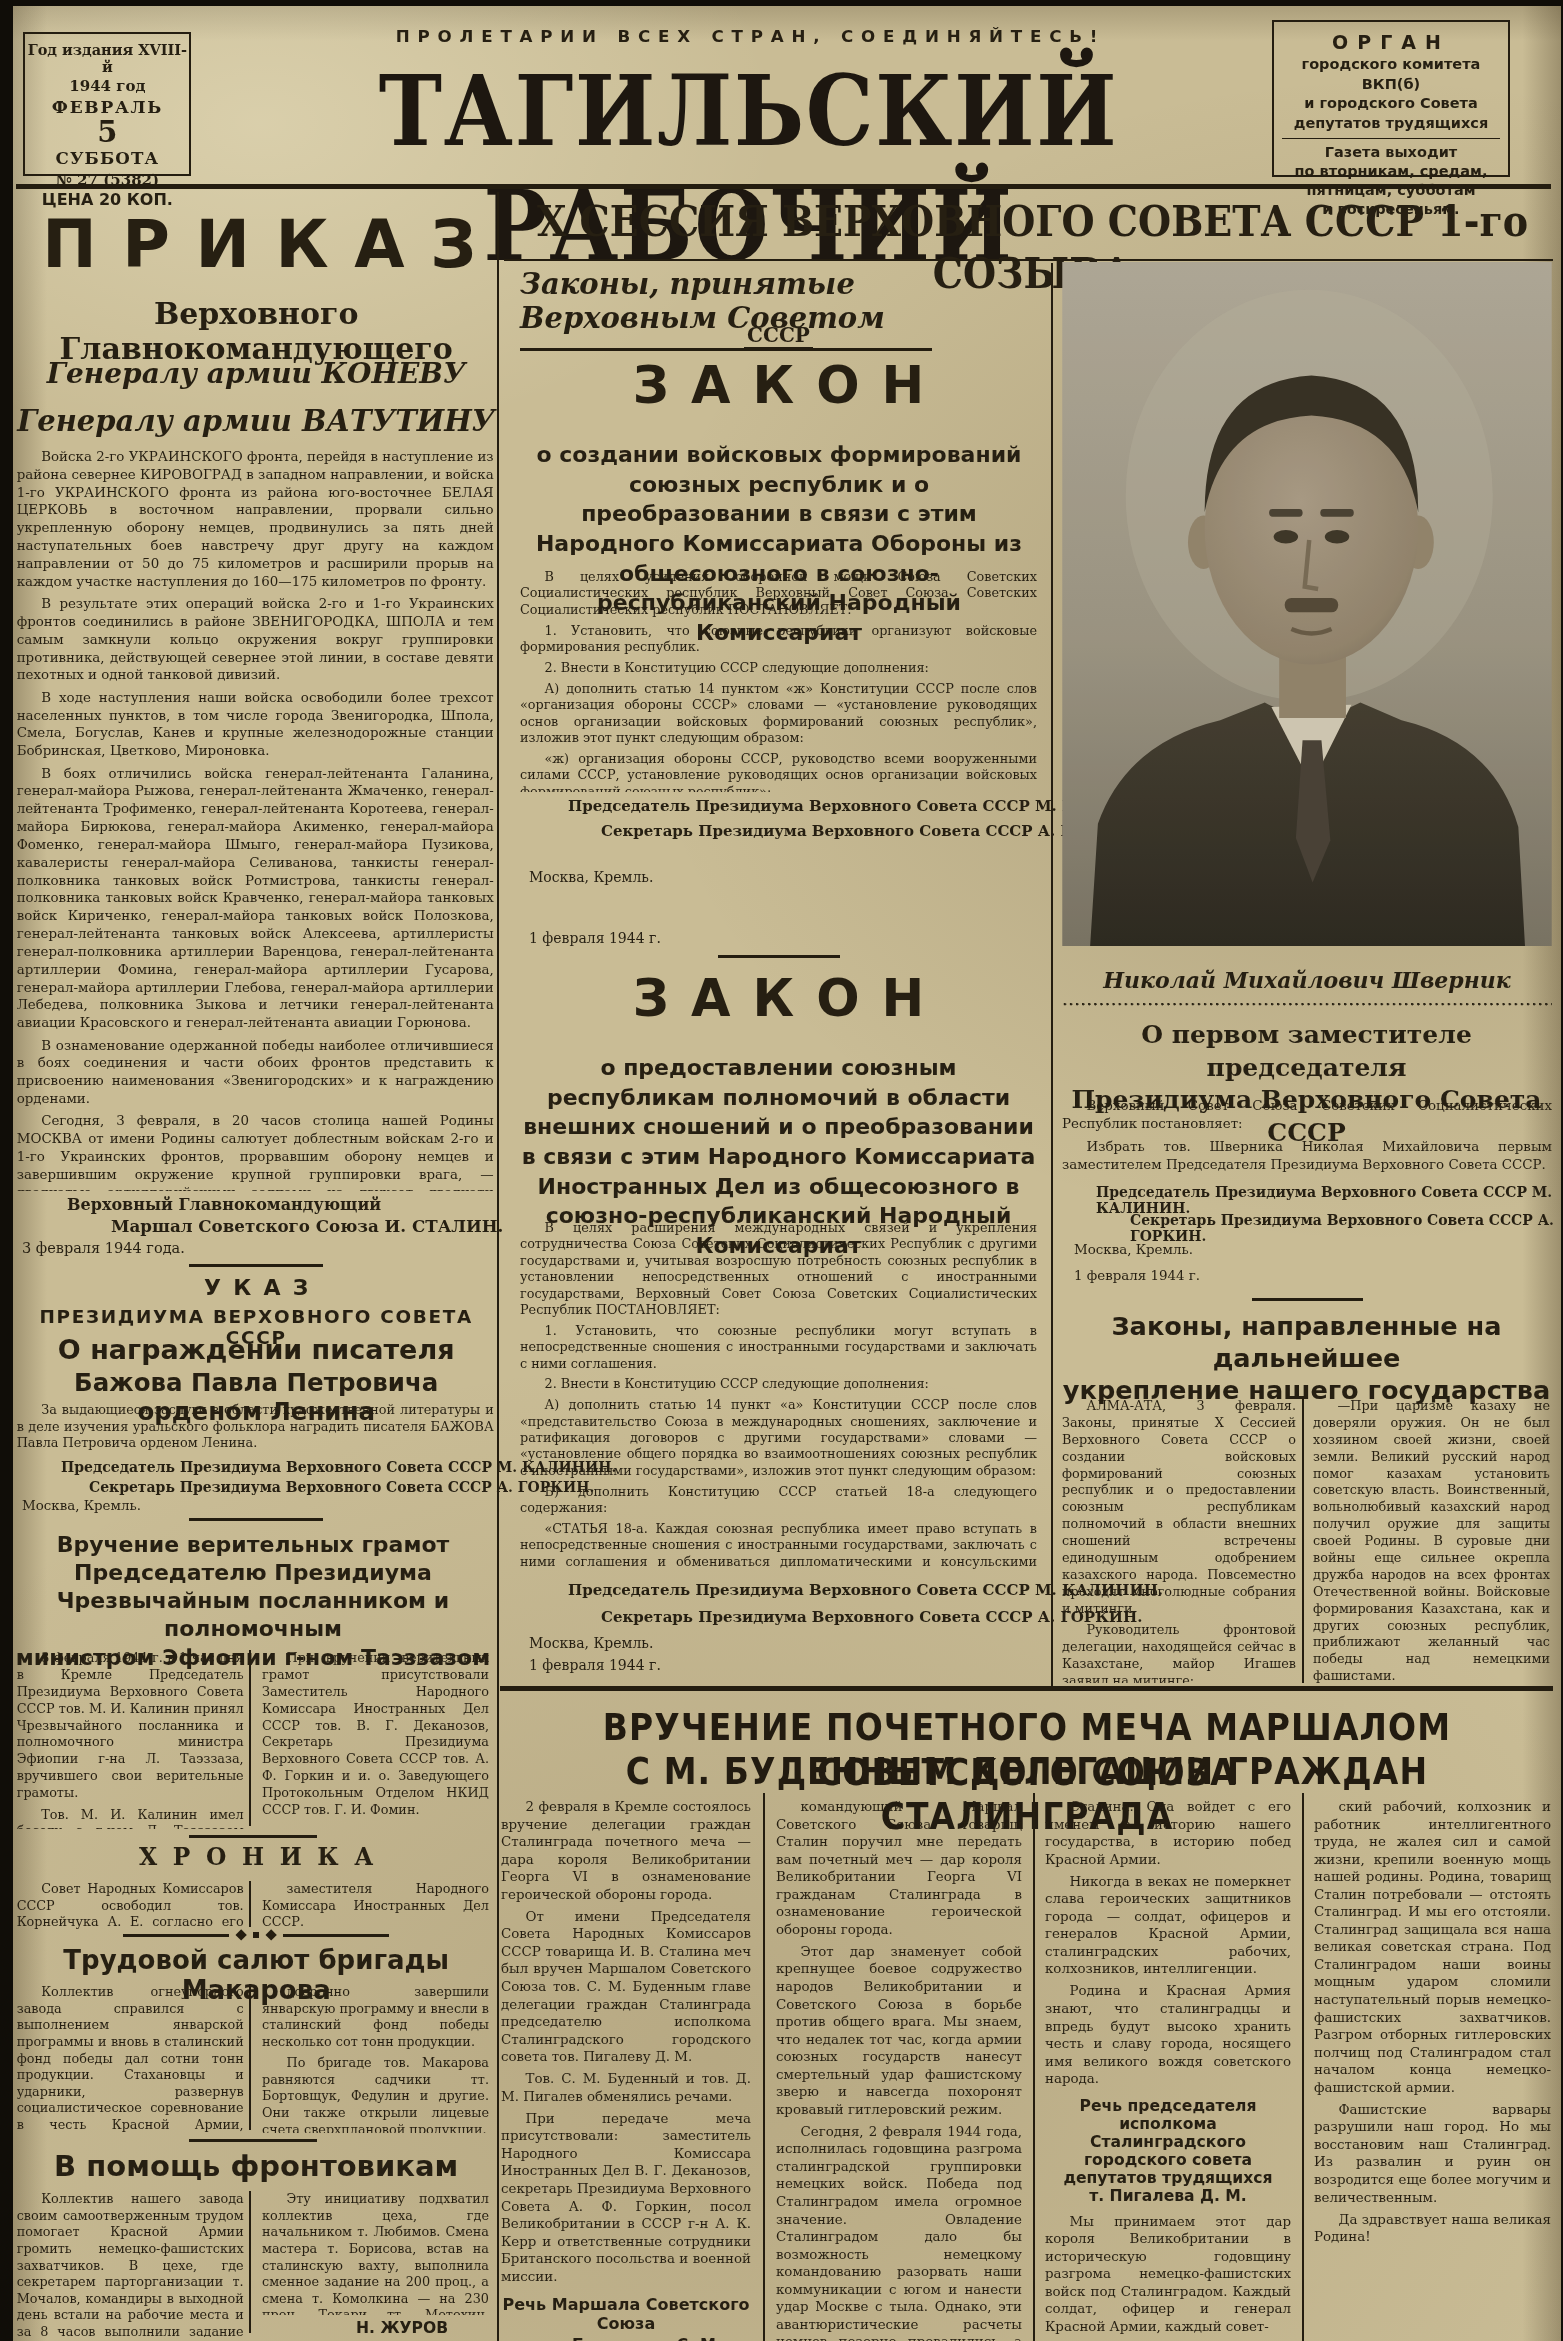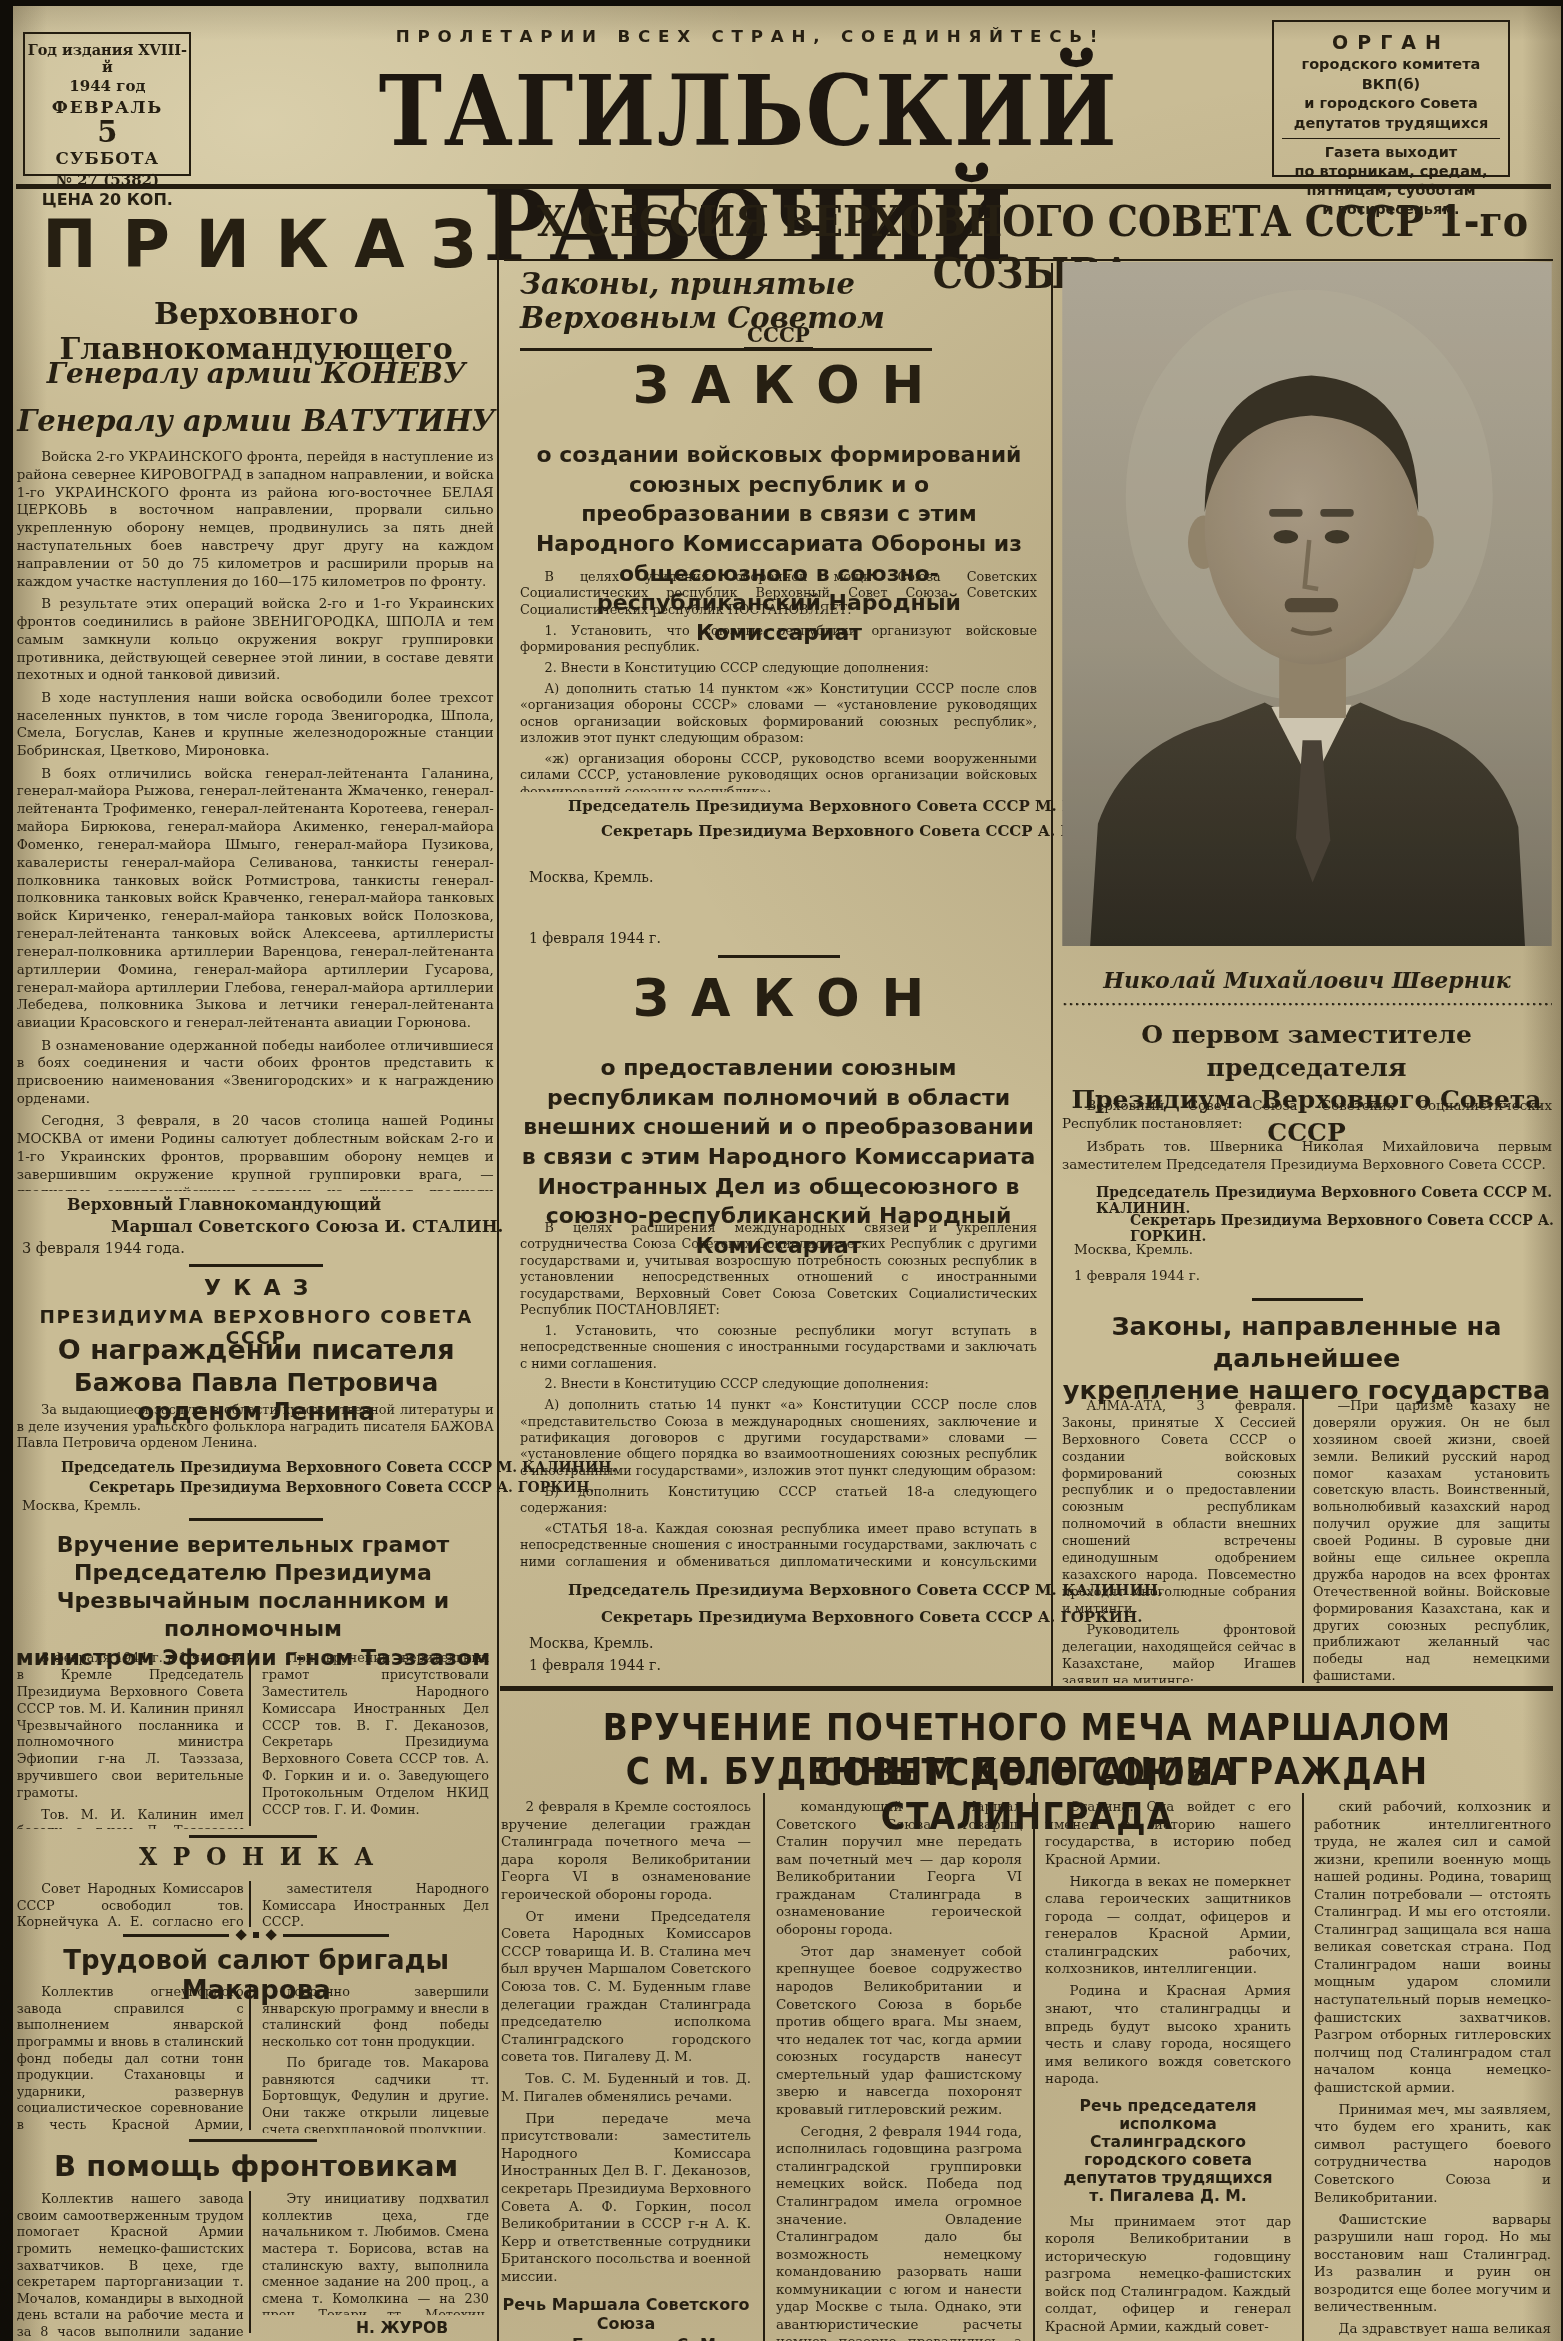--- a/index.html
+++ b/index.html
@@ -299,18 +299,17 @@
     <div class="center sans b" style="font-size:15.6px">Сталинградского городского совета</div>
     <div class="center sans b" style="font-size:15.6px">депутатов трудящихся</div>
     <div class="center sans b" style="font-size:15.6px;margin-bottom:7.8px">т. Пигалева Д. М.</div>
     <div class="just" style="font-size:13.4px;line-height:1.31">
         <p>Мы принимаем этот дар короля Великобритании в историческую годовщину разгрома немецко-фашистских войск под Сталинградом. Каждый солдат, офицер и генерал Красной Армии, каждый совет-</p>
       </div>
   </div>
 
   <div class="abs just clip" style="left:1314px;top:1798px;width:237px;height:544px;font-size:13.4px;line-height:1.31">
       <p>ский рабочий, колхозник и работник интеллигентного труда, не жалея сил и самой жизни, крепили военную мощь нашей родины. Родина, товарищ Сталин потребовали — отстоять Сталинград. И мы его отстояли. Сталинград защищала вся наша великая советская страна. Под Сталинградом наши воины мощным ударом сломили наступательный порыв немецко-фашистских захватчиков. Разгром отборных гитлеровских полчищ под Сталинградом стал началом конца немецко-фашистской армии.</p>
-      <p>Принимая меч, мы заявляем, что будем его хранить, как символ растущего боевого сотрудничества народов Советского Союза и Великобритании.</p>
       <p>Фашистские варвары разрушили наш город. Но мы восстановим наш Сталинград. Из развалин и руин он возродится еще более могучим и величественным.</p>
       <p>Да здравствует наша великая Родина!</p>
     </div>
 </div>
 
 
 </body></html>

